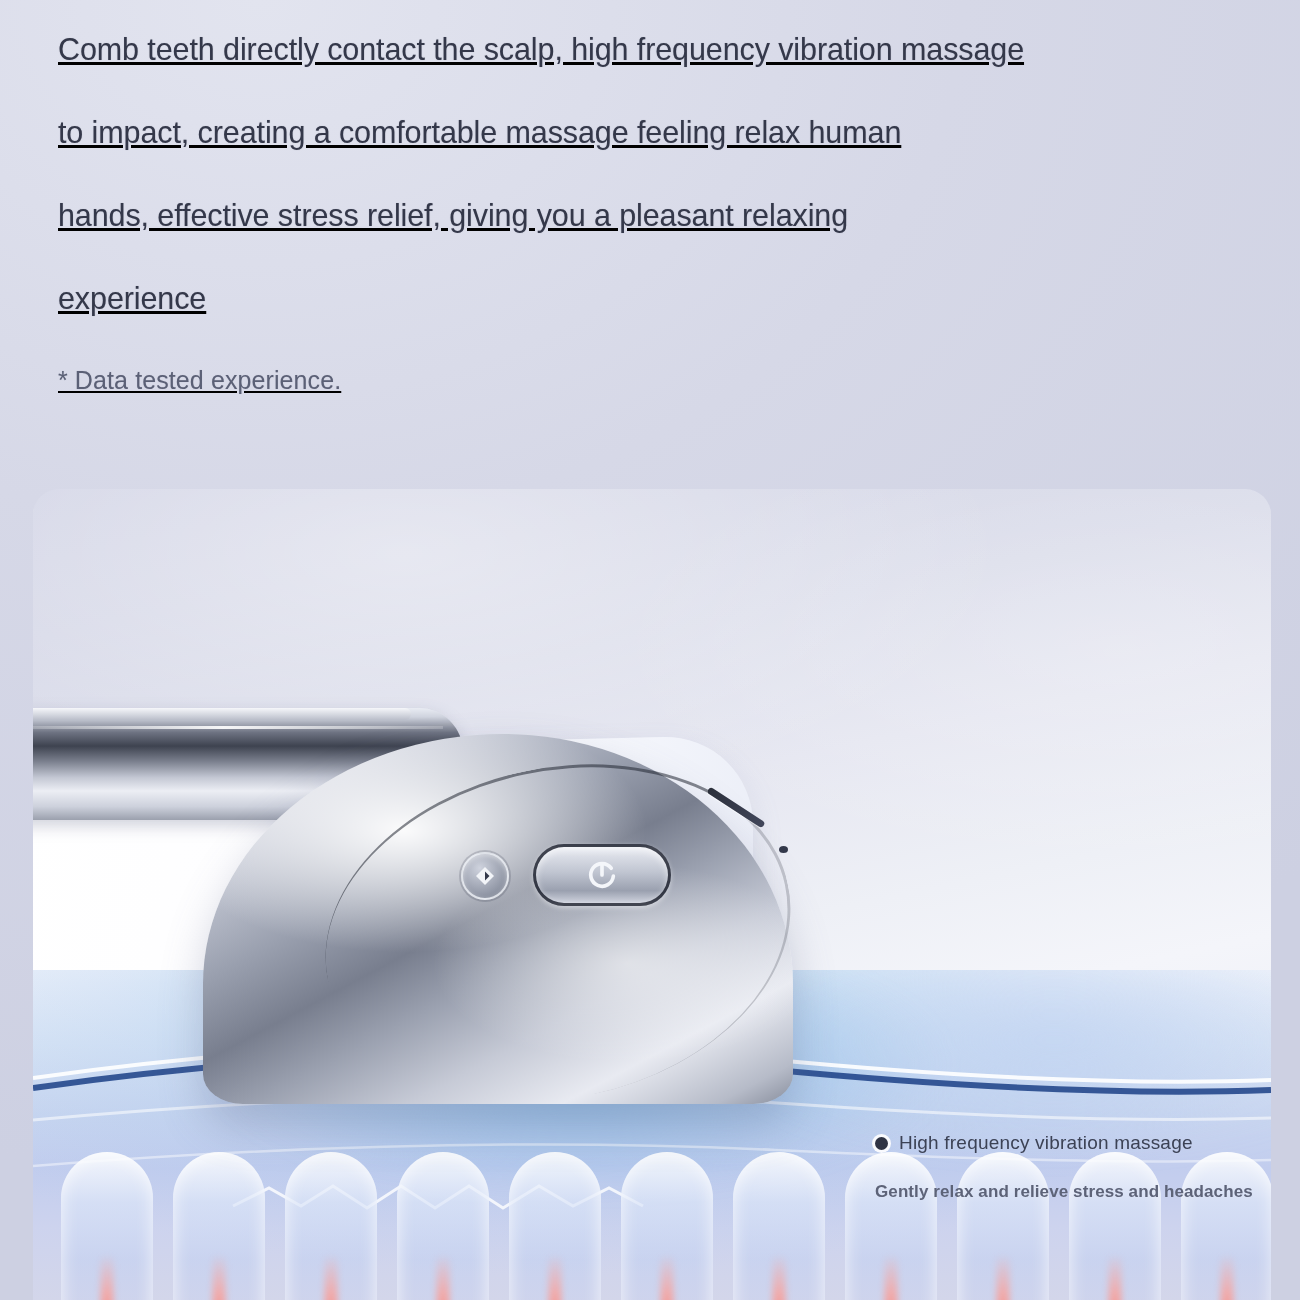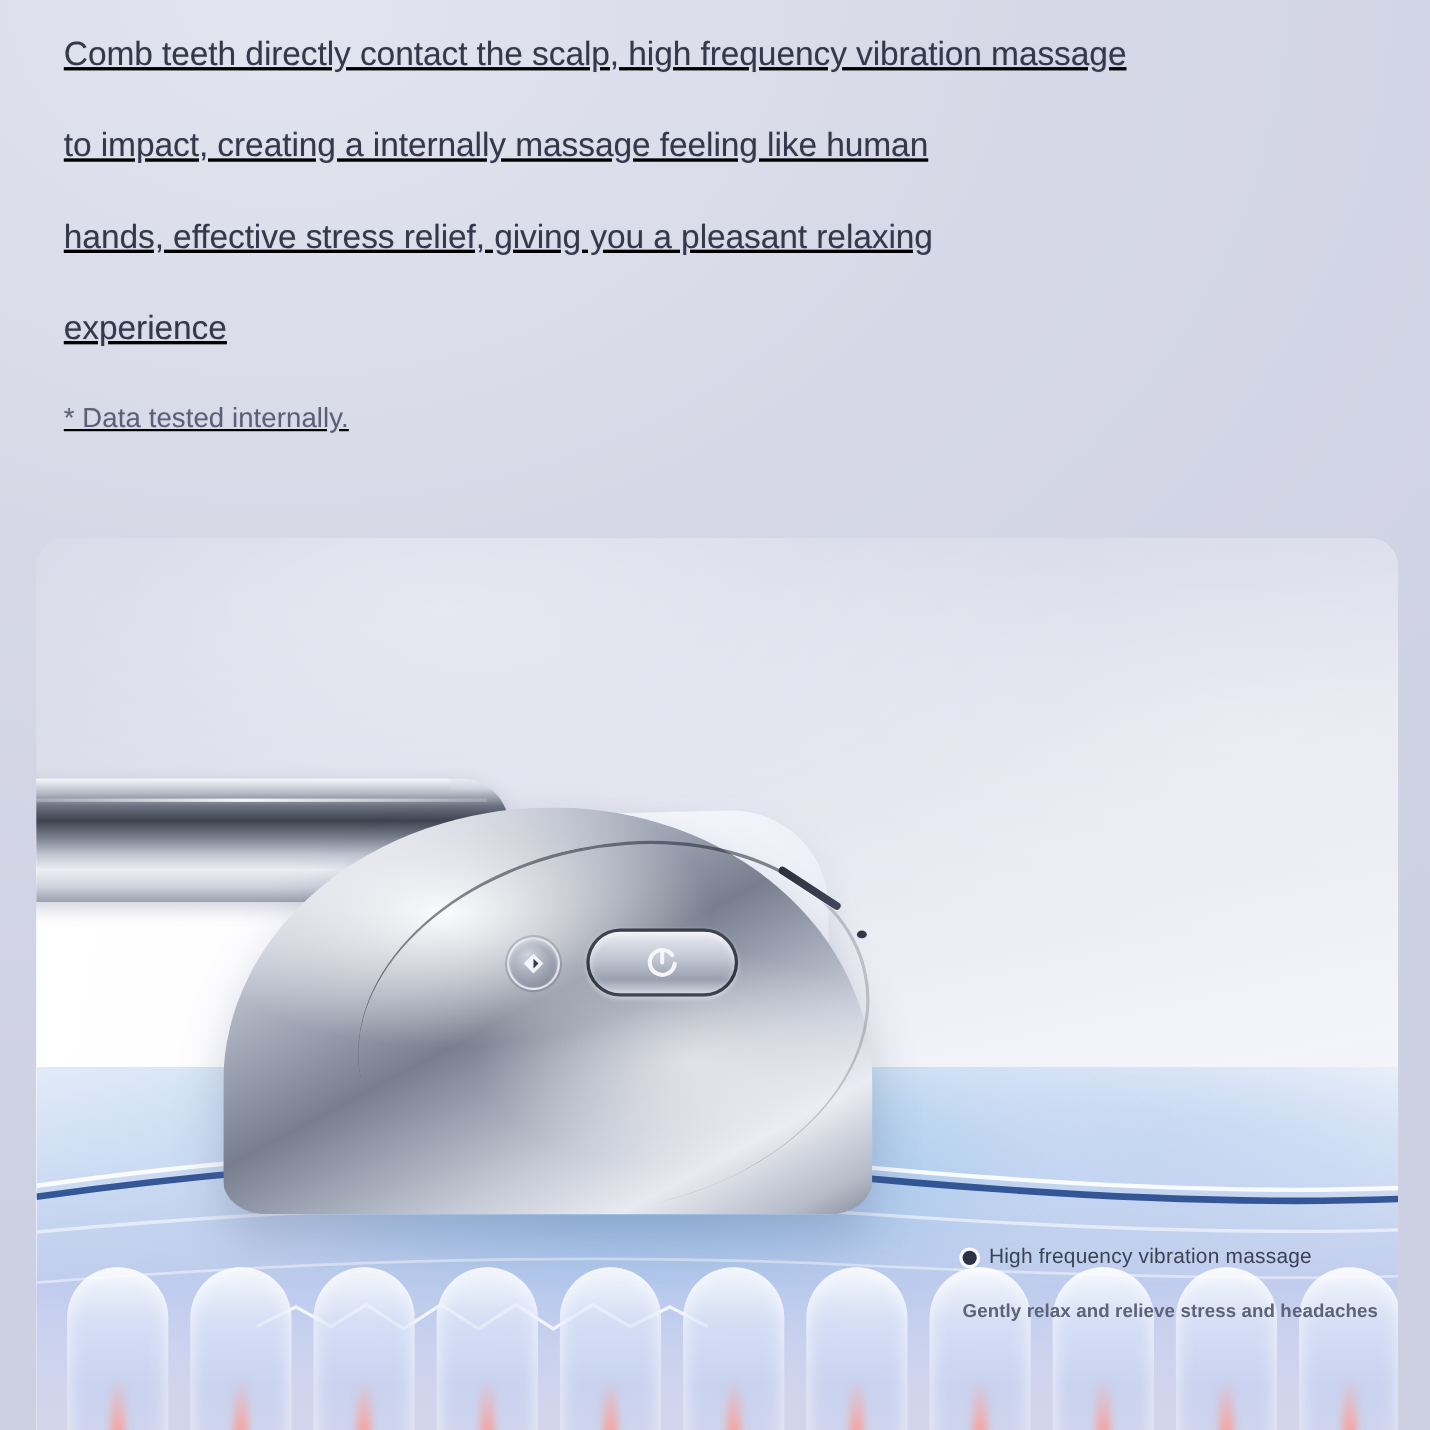--- a/index.html
+++ b/index.html
@@ -281,24 +281,24 @@
 
   
   .callout-1 { position:absolute; left:0;  top:0;   }
   .callout-1 .c-sub { margin-top:28px; margin-left:30px; }
 </style>
 </head>
 <body>
 
 <div class="header-copy">
   <div class="headline">Comb teeth directly contact the scalp, high frequency vibration massage</div>
-  <div class="headline">to impact, creating a internally massage feeling like human</div>
+  <div class="headline">to impact, creating a comfortable massage feeling relax human</div>
   <div class="headline">hands, effective stress relief, giving you a pleasant relaxing</div>
   <div class="headline">experience</div>
-  <div class="footnote">* Data tested internally.</div>
+  <div class="footnote">* Data tested experience.</div>
 </div>
 
 <div class="product-card">
 
   <div class="card-sheen"></div>
   <div class="stage-white"></div>
   <div class="stage-white-edge"></div>
 
   <div class="scalp-zone">
     <div class="scalp-base"></div>

